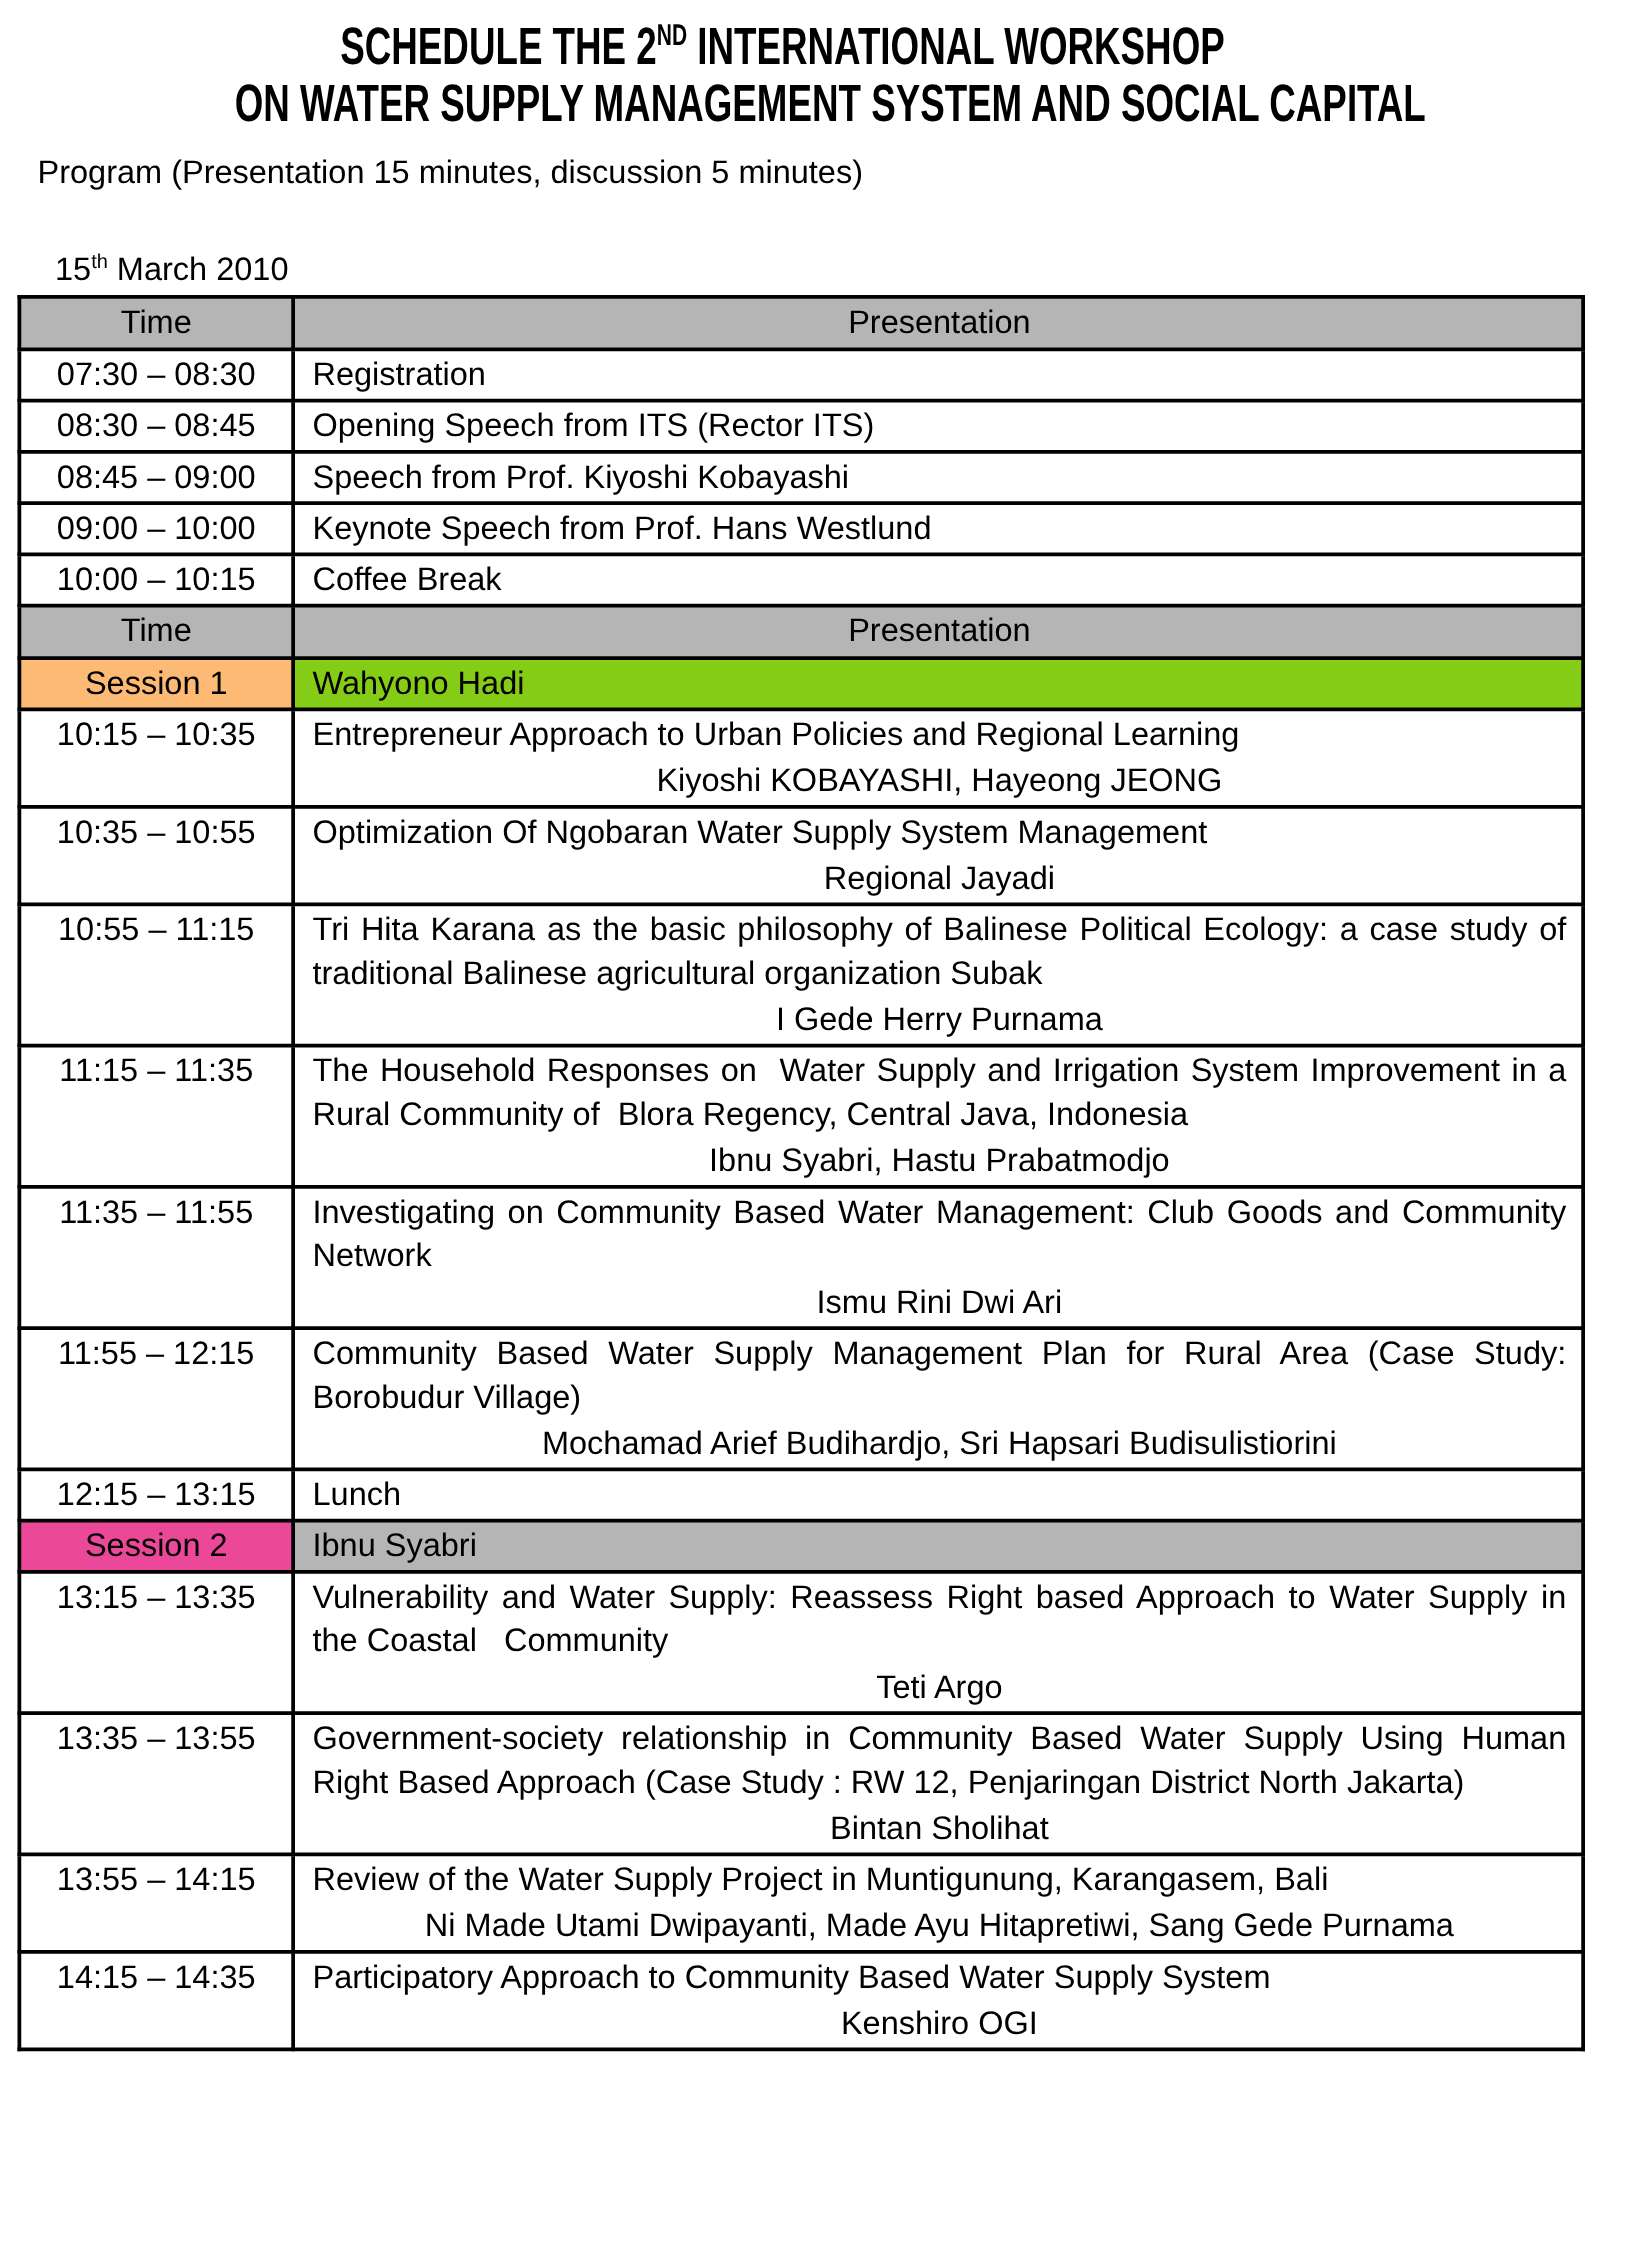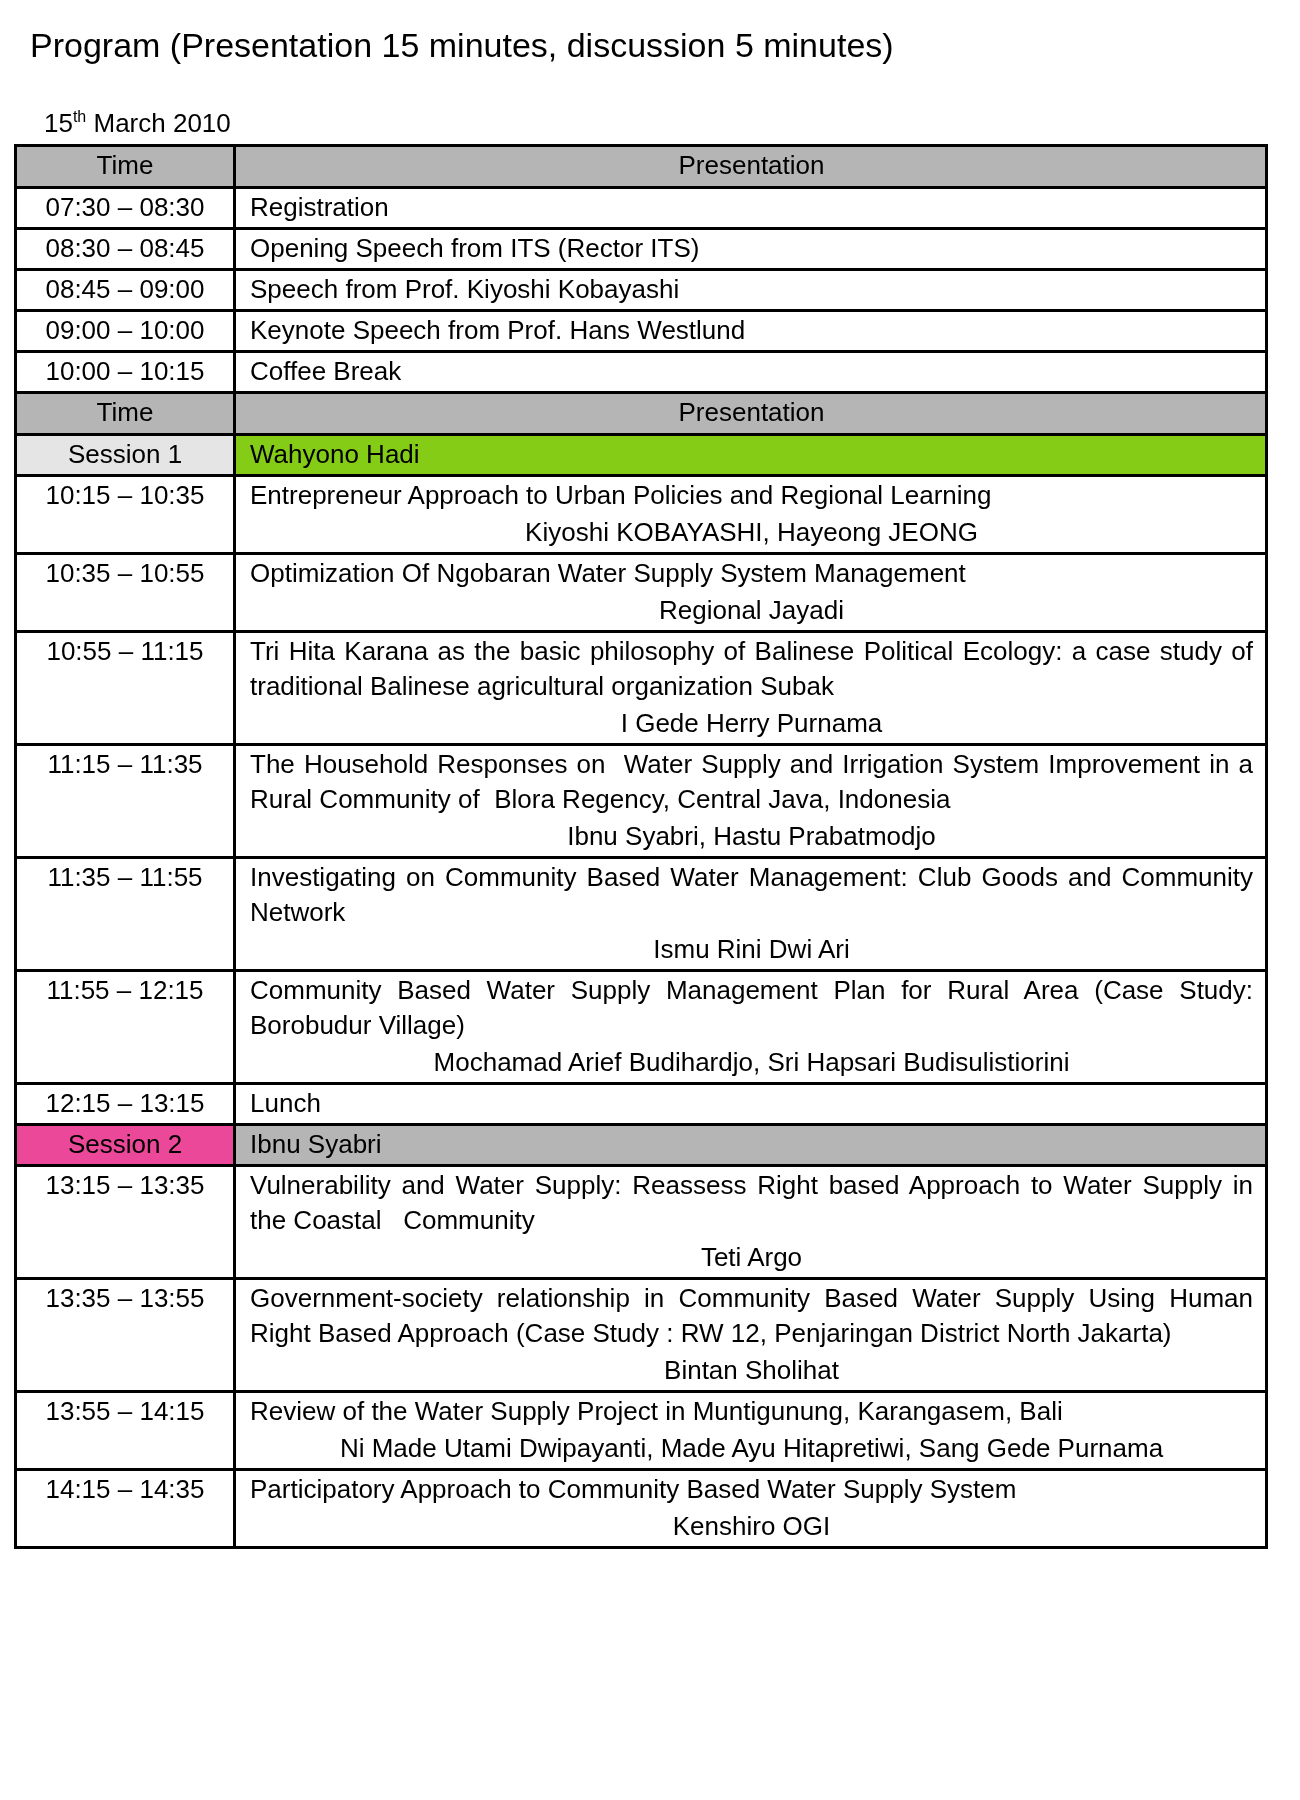--- a/index.html
+++ b/index.html
@@ -30,21 +30,21 @@
     transform-origin: 50% 50%;
     letter-spacing: 0px;
   }
   .title-line sup {
     font-size: 24px;
     vertical-align: super;
     line-height: 0;
   }
   .program-note {
     margin: 16px 0 0 30px;
-    font-size: 34px;
+    font-size: 26px;
     line-height: 30px;
   }
   .date-line {
     margin: 48px 0 6px 44px;
     font-size: 26px;
     line-height: 30px;
   }
   .date-line sup {
     font-size: 16px;
     vertical-align: super;
@@ -82,20 +82,24 @@
   .pres-authors {
     margin-top: 2px;
     text-align: center;
   }
 </style>
 </head>
 <body>
 
 <div class="doc">
 
+  <div class="title-block">
+    <div class="title-line"><span>SCHEDULE THE 2</span><sup>ND</sup><span> INTERNATIONAL WORKSHOP</span></div>
+    <div class="title-line">ON WATER SUPPLY MANAGEMENT SYSTEM AND SOCIAL CAPITAL</div>
+  </div>
 
   <p class="program-note">Program (Presentation 15 minutes, discussion 5 minutes)</p>
 
   <p class="date-line"><span>15</span><sup>th</sup><span> March 2010</span></p>
 
   <table class="schedule">
     <colgroup>
       <col class="c-time">
       <col class="c-pres">
     </colgroup>
@@ -132,21 +136,21 @@
           <td class="col-time">10:00 – 10:15</td>
           <td class="col-pres">
             <div class="pres-title">Coffee Break</div>
           </td>
         </tr>
         <tr class="header">
           <td class="col-time" style="background: rgb(181, 181, 181);">Time</td>
           <td class="col-pres" style="background: rgb(181, 181, 181);">Presentation</td>
         </tr>
         <tr class="session">
-          <td class="col-time" style="background: #e5e5e5;">Session 1</td>
+          <td class="col-time" style="background: #fdba74;">Session 1</td>
           <td class="col-pres" style="background: #84cc16;">Wahyono Hadi</td>
         </tr>
         <tr class="item">
           <td class="col-time">10:15 – 10:35</td>
           <td class="col-pres">
             <div class="pres-title">Entrepreneur Approach to Urban Policies and Regional Learning</div>
             <div class="pres-authors">Kiyoshi KOBAYASHI, Hayeong JEONG</div>
           </td>
         </tr>
         <tr class="item">

